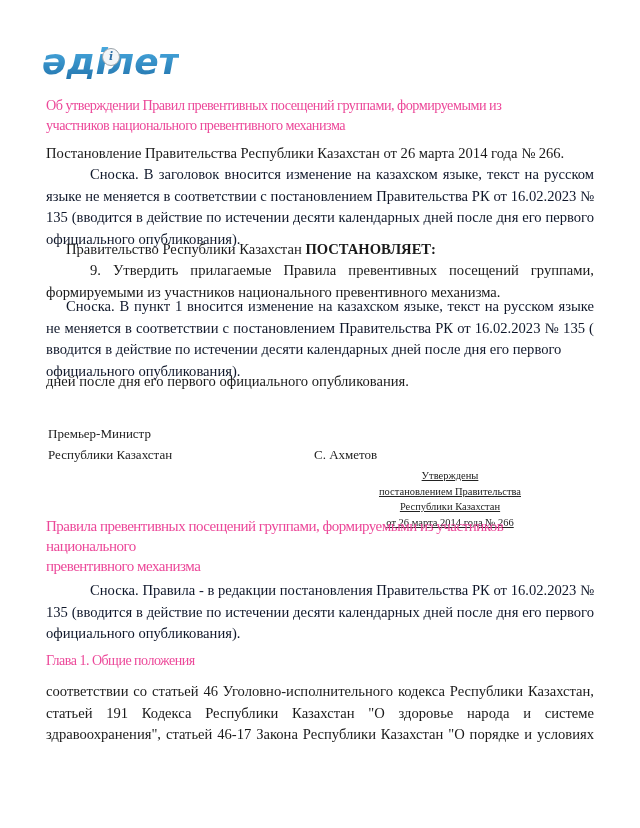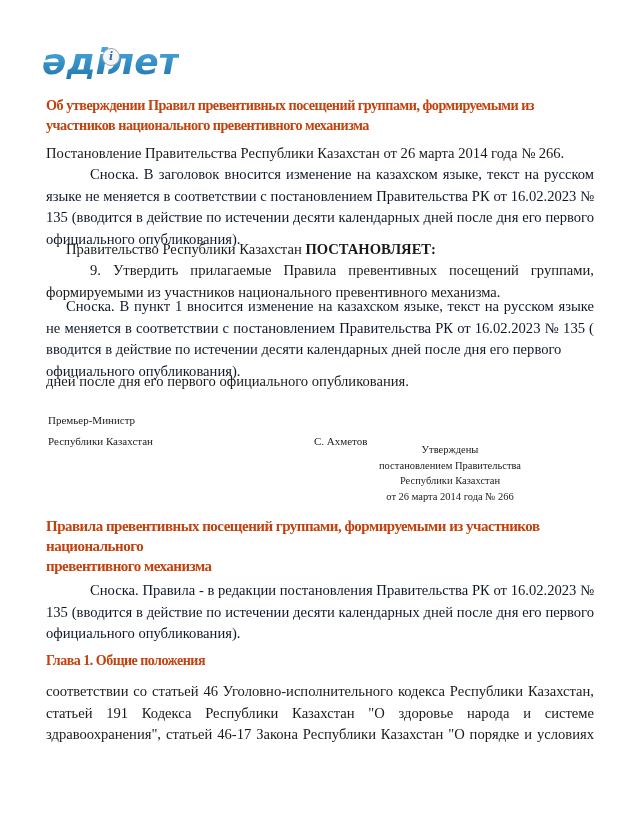--- a/index.html
+++ b/index.html
@@ -20,29 +20,29 @@
       line-height: 44px;
     }
     .logo-badge {
       position: absolute; left: 60px; top: 2px; width: 16px; height: 16px;
       border-radius: 50%; border: 1.5px solid #9aa3aa; background: #f4f6f8;
       font-family: "DejaVu Serif", serif; font-style: italic; font-size: 11px;
       color: #2f6fa5; text-align: center; line-height: 16px; font-weight: bold;
     }
     .blk { position: absolute; left: 46px; width: 548px; }
     .title {
-      font-weight: bold; font-size: 14.2px; line-height: 20px; letter-spacing: -0.5px;
-      color: #c2410c;
+      font-weight: normal; font-size: 14.2px; line-height: 20px; letter-spacing: -0.5px;
+      color: #ec4899;
     }
     .line { font-size: 14.6px; line-height: 21.5px; white-space: nowrap; }
     .just { text-align: justify; text-align-last: justify; }
     .red { color: #0f172a; }
     .ind1 { padding-left: 20px; }
     .ind2 { padding-left: 44px; }
-    .small { font-size: 11px; line-height: 16px; color: #222; }
+    .small { font-size: 13px; line-height: 16px; color: #222; margin-top: 14px; }
     .approved { position: absolute; left: 340px; width: 220px; text-align: center; font-size: 10.5px; line-height: 15.5px; color: #222; }
     b.strong { font-weight: bold; }
   </style>
 </head>
 <body>
 
 <div class="page">
 
   <div class="logo">
     <span class="logo-text">әділет</span>
@@ -84,21 +84,21 @@
   </div>
 
   <div class="blk small" style="top:412px; left:48px;">
     <div>Премьер-Министр</div>
     <div style="margin-top:5px; position:relative;">
       <span>Республики Казахстан</span>
       <span style="position:absolute; left:266px;">С. Ахметов</span>
     </div>
   </div>
 
-  <div class="approved" style="top:442px;">
+  <div class="approved" style="top:468px;text-decoration:underline;">
     <div>Утверждены</div>
     <div>постановлением Правительства</div>
     <div>Республики Казахстан</div>
     <div>от 26 марта 2014 года № 266</div>
   </div>
 
   <div class="blk title" style="top:516px; font-size:15px;">
     <div>Правила превентивных посещений группами, формируемыми из участников национального</div>
     <div>превентивного механизма</div>
   </div>

